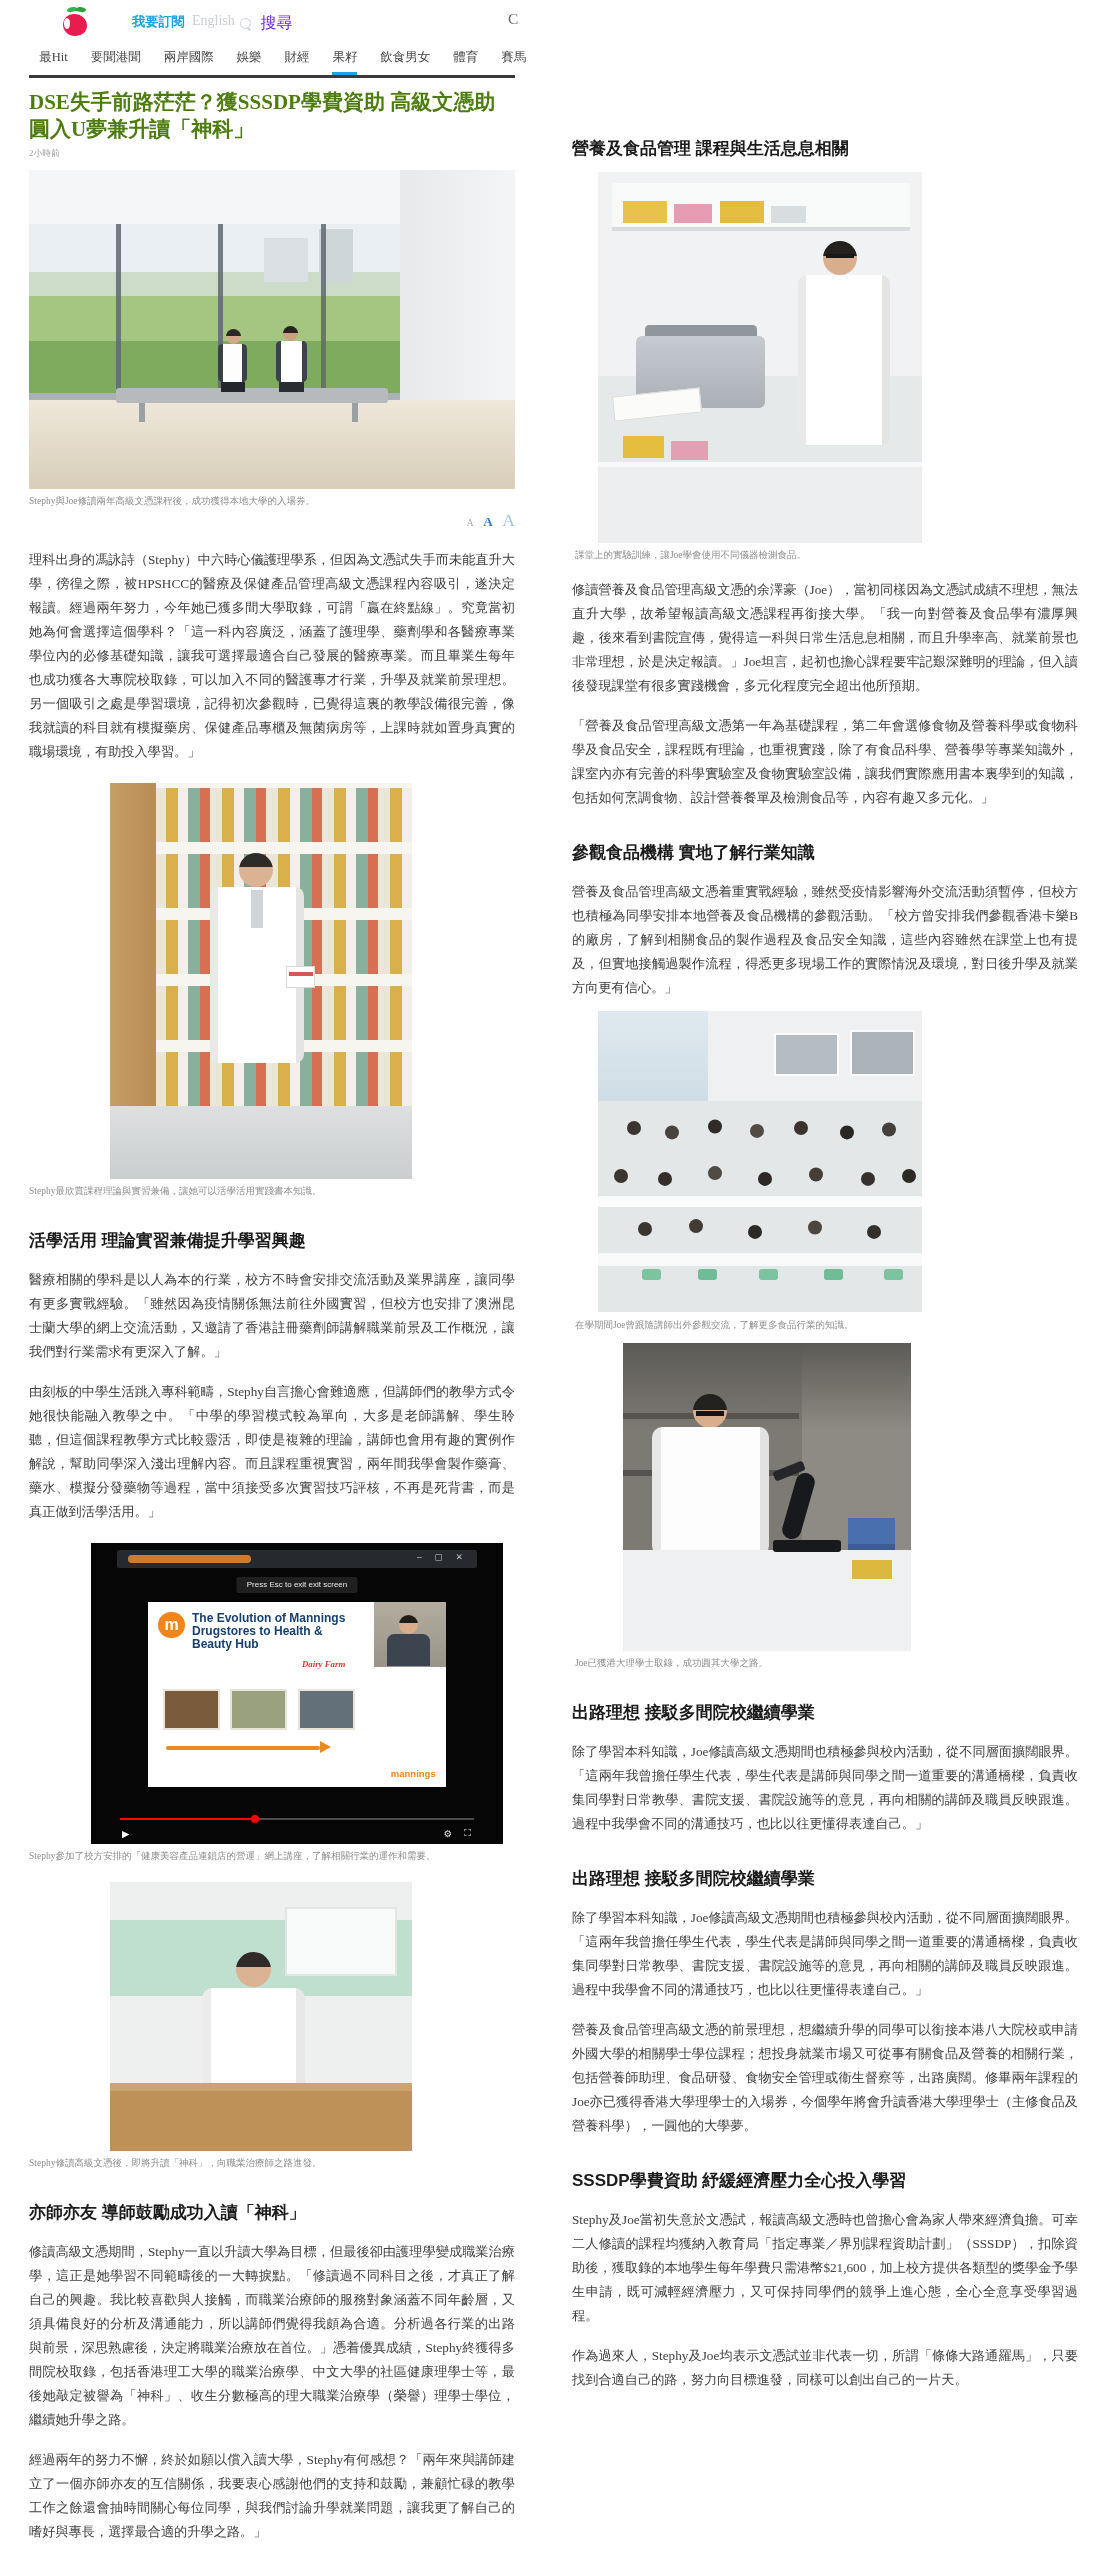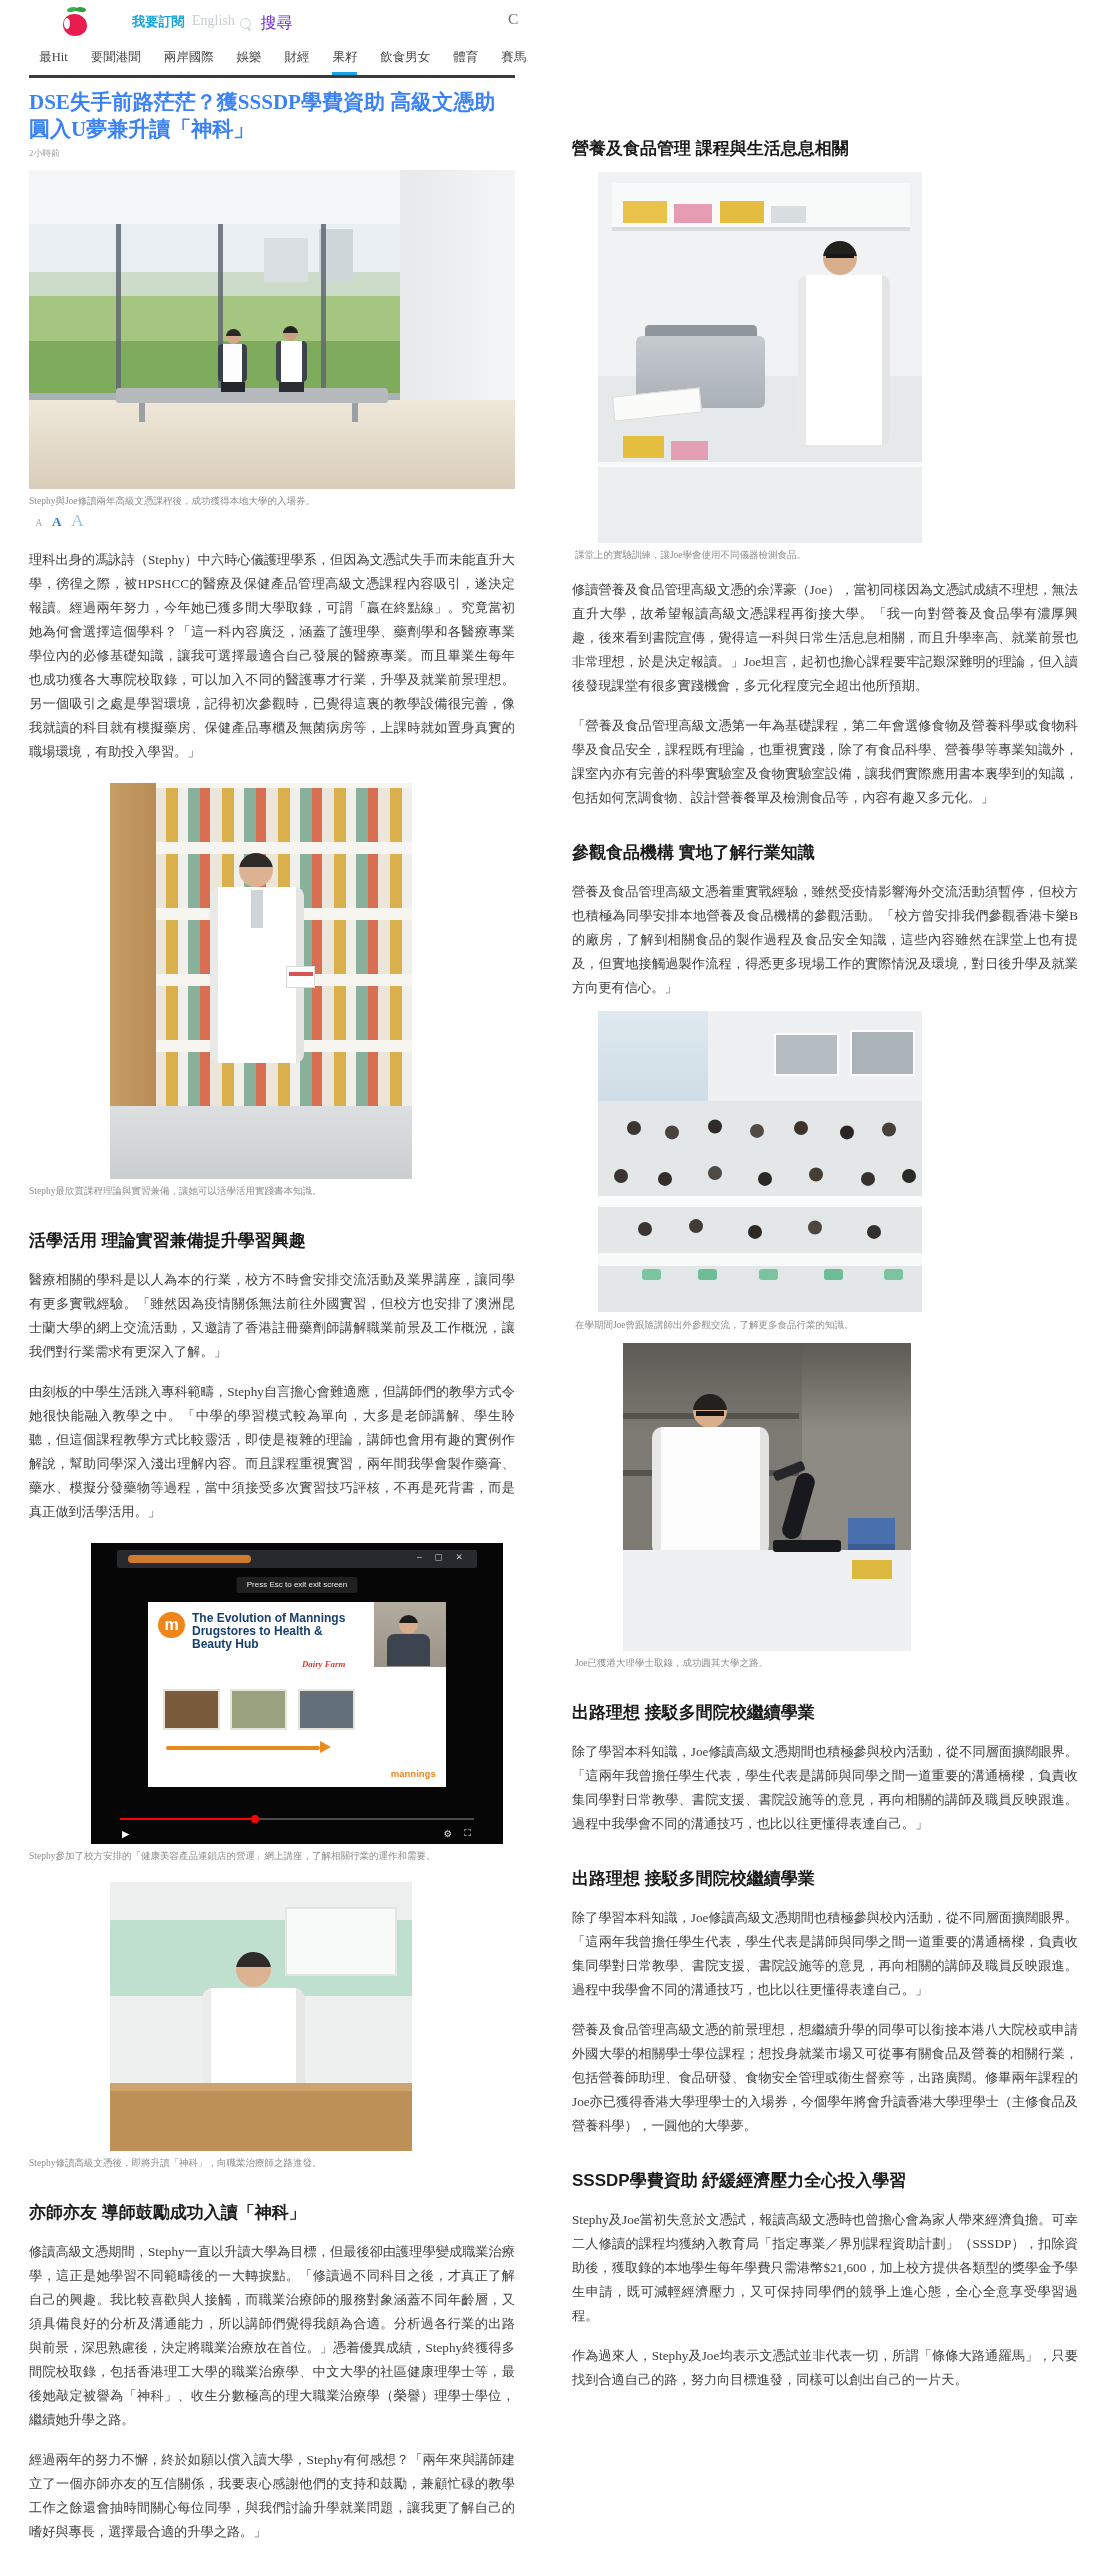--- a/index.html
+++ b/index.html
@@ -24,24 +24,24 @@
   .search-label { font-size:16px; color:#6d28d9; vertical-align:middle; }
   .partial-c { position:absolute; left:479px; top:10.3px; font-size:15.4px; color:#6b6b6b; }
 
   
   .nav { position:relative; padding:5.9px 0 0 10.3px; white-space:nowrap; }
   .nav-item { display:inline-block; margin-right:20px; font-size:12.5px; color:#454545; padding-bottom:6.6px; cursor:pointer; }
   .nav-item.active { border-bottom:3.7px solid #18a5e3; }
   .nav-rule { height:2.2px; background:#3a3a3a; margin-top:0; }
 
   
-  .title { margin-top:11.7px; font-size:21px; line-height:27px; font-weight:bold; color:#3b82f6; }
+  .title { margin-top:11.7px; font-size:21px; line-height:27px; font-weight:bold; color:#4d7c0f; }
   .meta { margin-top:4.4px; font-size:8.8px; color:#9a9a9a; }
   .caption { margin-top:5.1px; font-size:9.5px; color:#8d8d8d; line-height:14px; }
-  .fontsize { text-align:left; margin-top:1.5px; height:22px; }
+  .fontsize { text-align:right; margin-top:1.5px; height:22px; }
   .fontsize span { cursor:pointer; margin-left:6.6px; }
   .fs-s { font-size:9.5px; color:#a9a9a9; }
   .fs-m { font-size:13.2px; color:#2e7cc0; font-weight:bold; }
   .fs-l { font-size:17.6px; color:#9dc3e4; }
   p.body { margin-top:16px; font-size:13.2px; line-height:24px; text-align:justify; color:#404040; }
   h2.sect { margin-top:31px; font-family:"Liberation Sans", sans-serif; font-size:17px; color:#1b1b1b; }
   .col-right h2.first { margin-top:137px; }
 
   
   .fig { position:relative; overflow:hidden; background:#ddd; }

